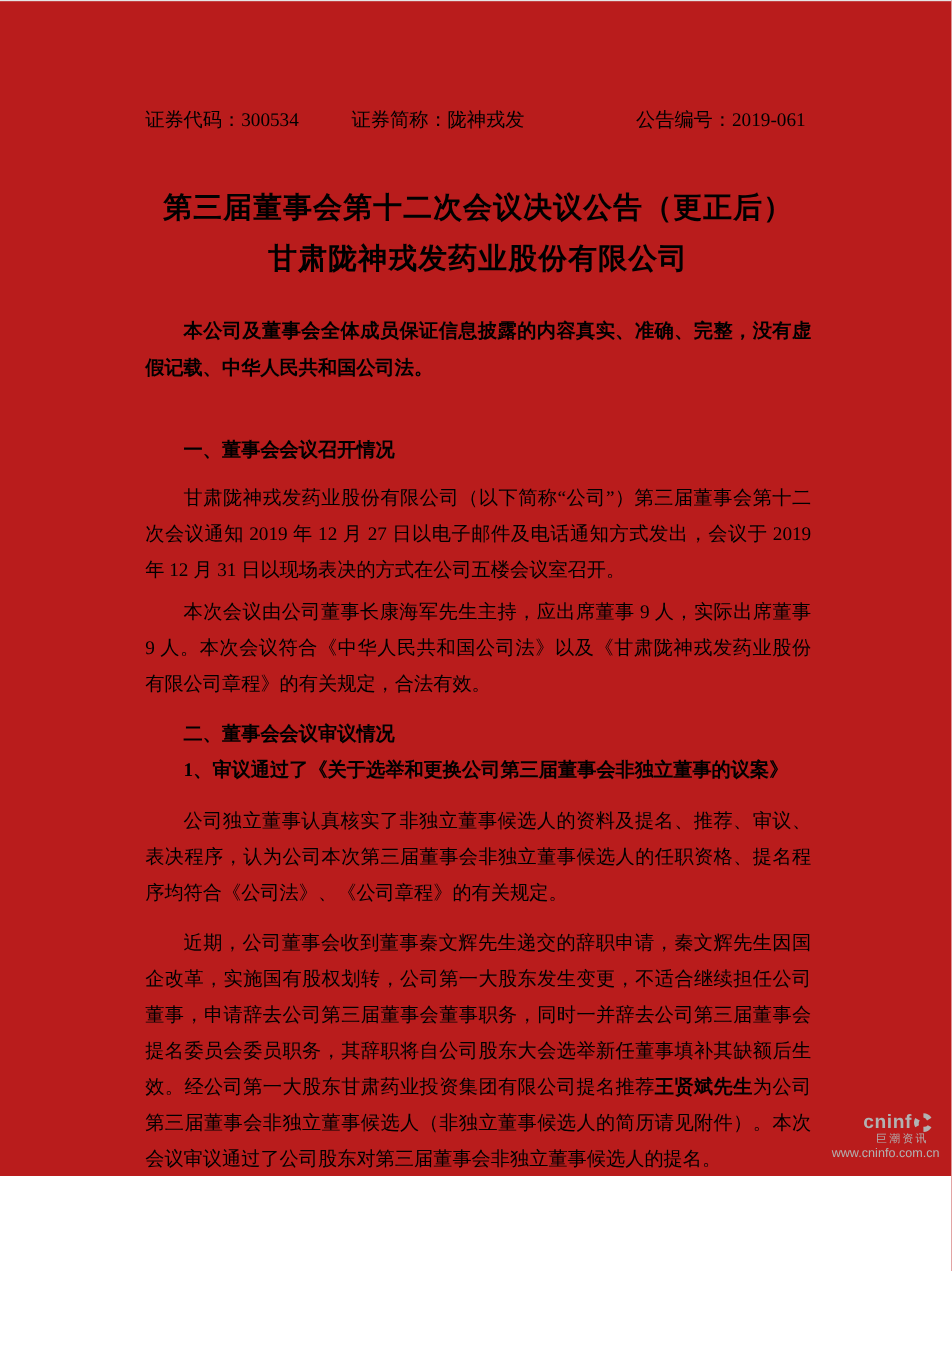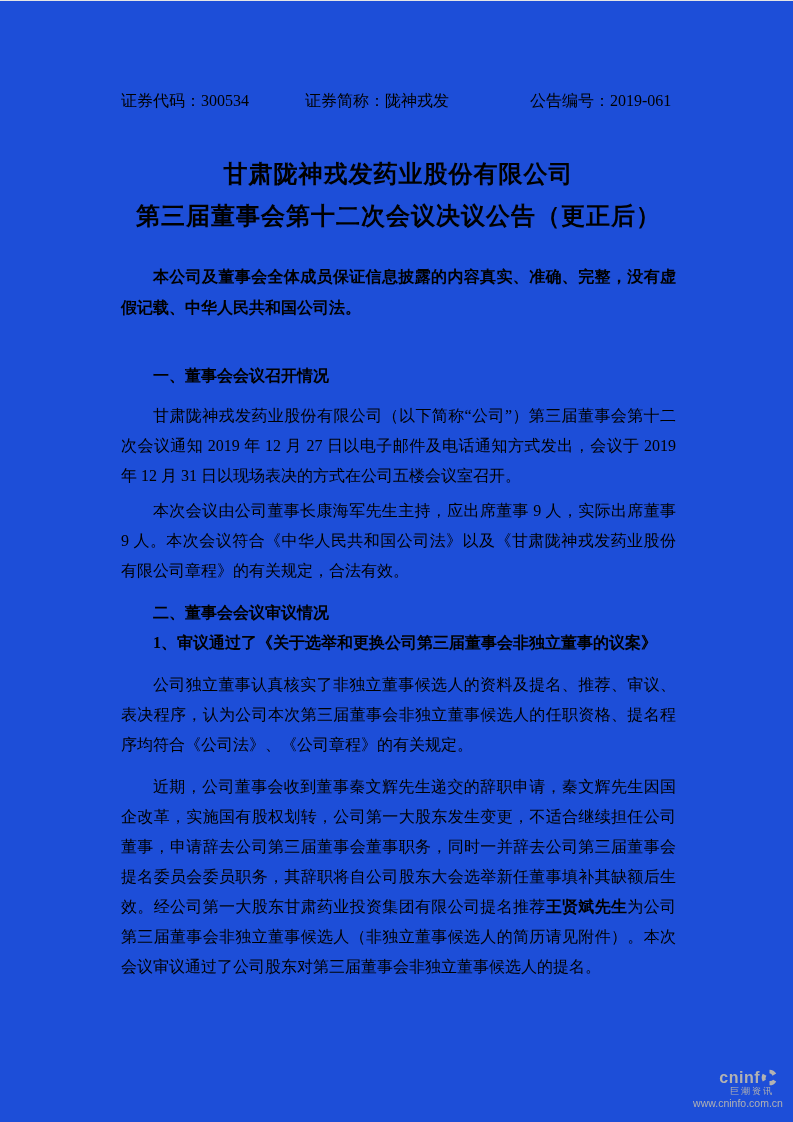--- a/index.html
+++ b/index.html
@@ -1,40 +1,40 @@
 <!DOCTYPE html>
 <html><head>
 <meta charset="utf-8">
 <style>
   html, body { margin: 0; padding: 0; background: #ffffff; }
   .page {
     position: relative;
     width: 793px;
-    height: 1122px;
-    background: #1d4ed8;
+    height: 980px;
+    background: #b91c1c;
     color: #000000;
     font-family: "Liberation Serif", "DejaVu Serif", serif;
     overflow: hidden;
     border-top: 1px solid #e5e5e5;
     box-sizing: border-box;
   }
   .content {
     padding: 0 117px 0 121px;
   }
   
   .doc-header {
     position: relative;
     margin-top: 90px;
     height: 20px;
     font-size: 16px;
     line-height: 20px;
     white-space: nowrap;
   }
   .doc-header .hdr-left   { position: absolute; left: 0px; }
-  .doc-header .hdr-mid    { position: absolute; left: 184px; }
+  .doc-header .hdr-mid    { position: absolute; left: 172px; }
   .doc-header .hdr-right  { position: absolute; left: 409px; }
 
   .doc-title {
     margin-top: 42px;
     text-align: center;
     font-size: 24px;
     line-height: 42px;
     font-weight: bold;
     letter-spacing: 1px;
   }
@@ -121,22 +121,22 @@
 <div class="page">
   <div class="content">
 
     <div class="doc-header">
       <span class="hdr-left">证券代码：300534</span>
       <span class="hdr-mid">证券简称：陇神戎发</span>
       <span class="hdr-right">公告编号：2019-061</span>
     </div>
 
     <div class="doc-title">
+      <div>第三届董事会第十二次会议决议公告（更正后）</div>
       <div>甘肃陇神戎发药业股份有限公司</div>
-      <div>第三届董事会第十二次会议决议公告（更正后）</div>
     </div>
 
     <p class="disclaimer">本公司及董事会全体成员保证信息披露的内容真实、准确、完整，没有虚假记载、中华人民共和国公司法。</p>
 
     <div class="sec-heading h-sec1">一、董事会会议召开情况</div>
 
     <p class="para p-gap10">甘肃陇神戎发药业股份有限公司（以下简称“公司”）第三届董事会第十二次会议通知 2019 年 12 月 27 日以电子邮件及电话通知方式发出，会议于 2019 年 12 月 31 日以现场表决的方式在公司五楼会议室召开。</p>
 
     <p class="para p-gap5">本次会议由公司董事长康海军先生主持，应出席董事 9 人，实际出席董事 9 人。本次会议符合《中华人民共和国公司法》以及《甘肃陇神戎发药业股份有限公司章程》的有关规定，合法有效。</p>
 

